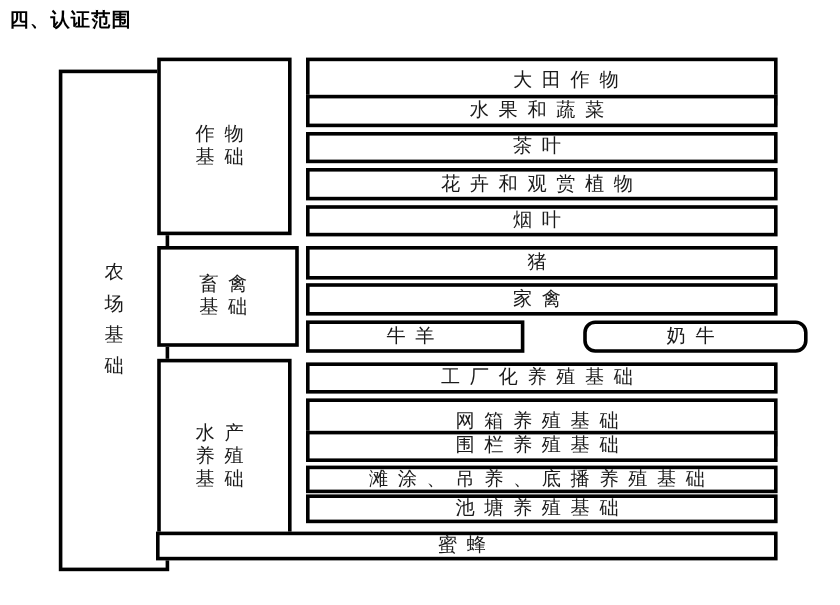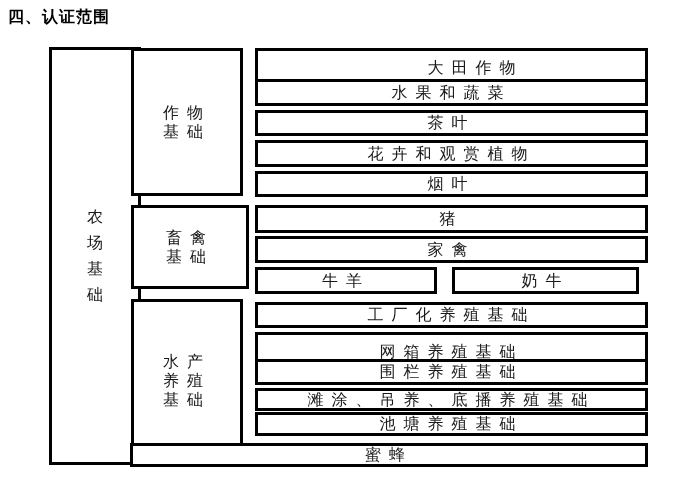--- a/index.html
+++ b/index.html
@@ -61,21 +61,21 @@
 </style>
 </head>
 <body>
 
 <div class="page">
 
   <h1 class="title">四、认证范围</h1>
 
   <div>
 
-    <div class="box" style="left:49px; top:47px; width:92px; height:418px;">
+    <div class="box" style="left:49px; top:58px; width:92px; height:418px;">
       <div class="vtext">农场基础</div>
     </div>
 
     <div class="box" style="left:131px; top:48px; width:112px; height:148px;">
       <div class="glabel">
         <div>作物</div>
         <div>基础</div>
       </div>
     </div>
 
@@ -104,21 +104,21 @@
 
     <div class="box" style="left:255px; top:205px; width:393px; height:28px;">
       <span class="rlabel">猪</span>
     </div>
     <div class="box" style="left:255px; top:236px; width:393px; height:27px;">
       <span class="rlabel">家禽</span>
     </div>
     <div class="box" style="left:255px; top:267px; width:182px; height:27px;">
       <span class="rlabel">牛羊</span>
     </div>
-    <div class="box" style="left:452px; top:267px; width:187px; height:27px;">
+    <div class="box" style="left:486px; top:267px; width:187px; height:27px;border-radius:10px;">
       <span class="rlabel">奶牛</span>
     </div>
 
     <div class="box" style="left:131px; top:299px; width:112px; height:162px;">
       <div class="glabel">
         <div>水产</div>
         <div>养殖</div>
         <div>基础</div>
       </div>
     </div>

